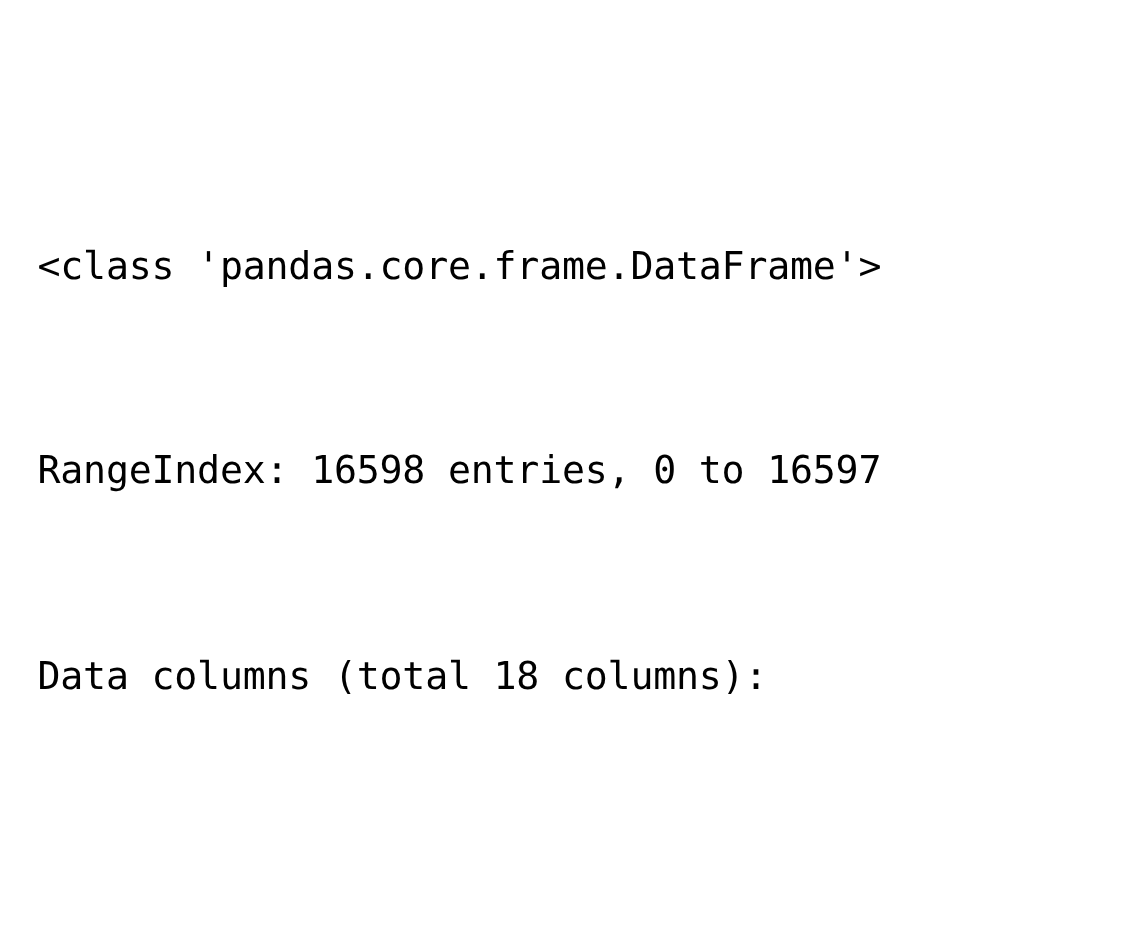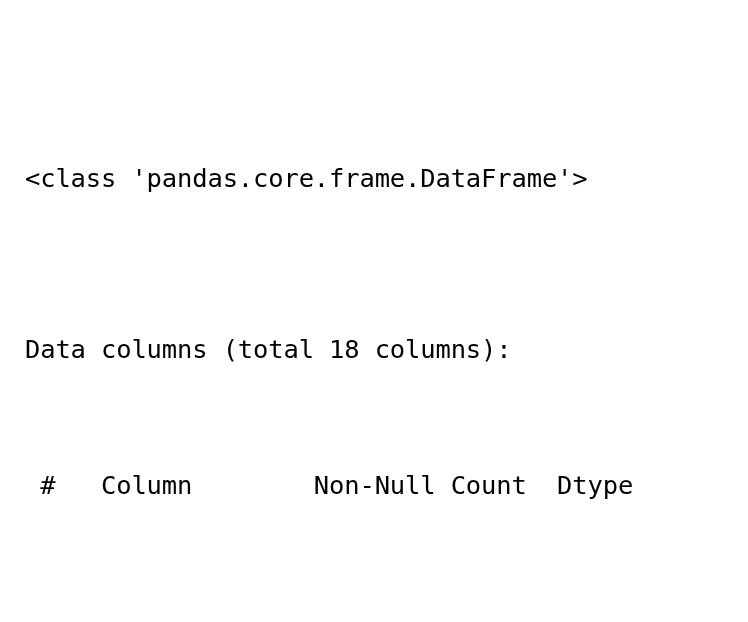--- a/index.html
+++ b/index.html
@@ -51,24 +51,24 @@
 </style>
 </head>
 <body>
 
 <div id="screen">
 
   <div id="console-output">
 
     <span class="line">&lt;class 'pandas.core.frame.DataFrame'&gt;</span>
 
+    <span class="line">RangeIndex: 16598 entries, 0 to 16597</span>
 
     <span class="line">Data columns (total 18 columns):</span>
 
-    <span class="line"> #   Column        Non-Null Count  Dtype  </span>
 
     
 
     
     
     
     
     
     
     

